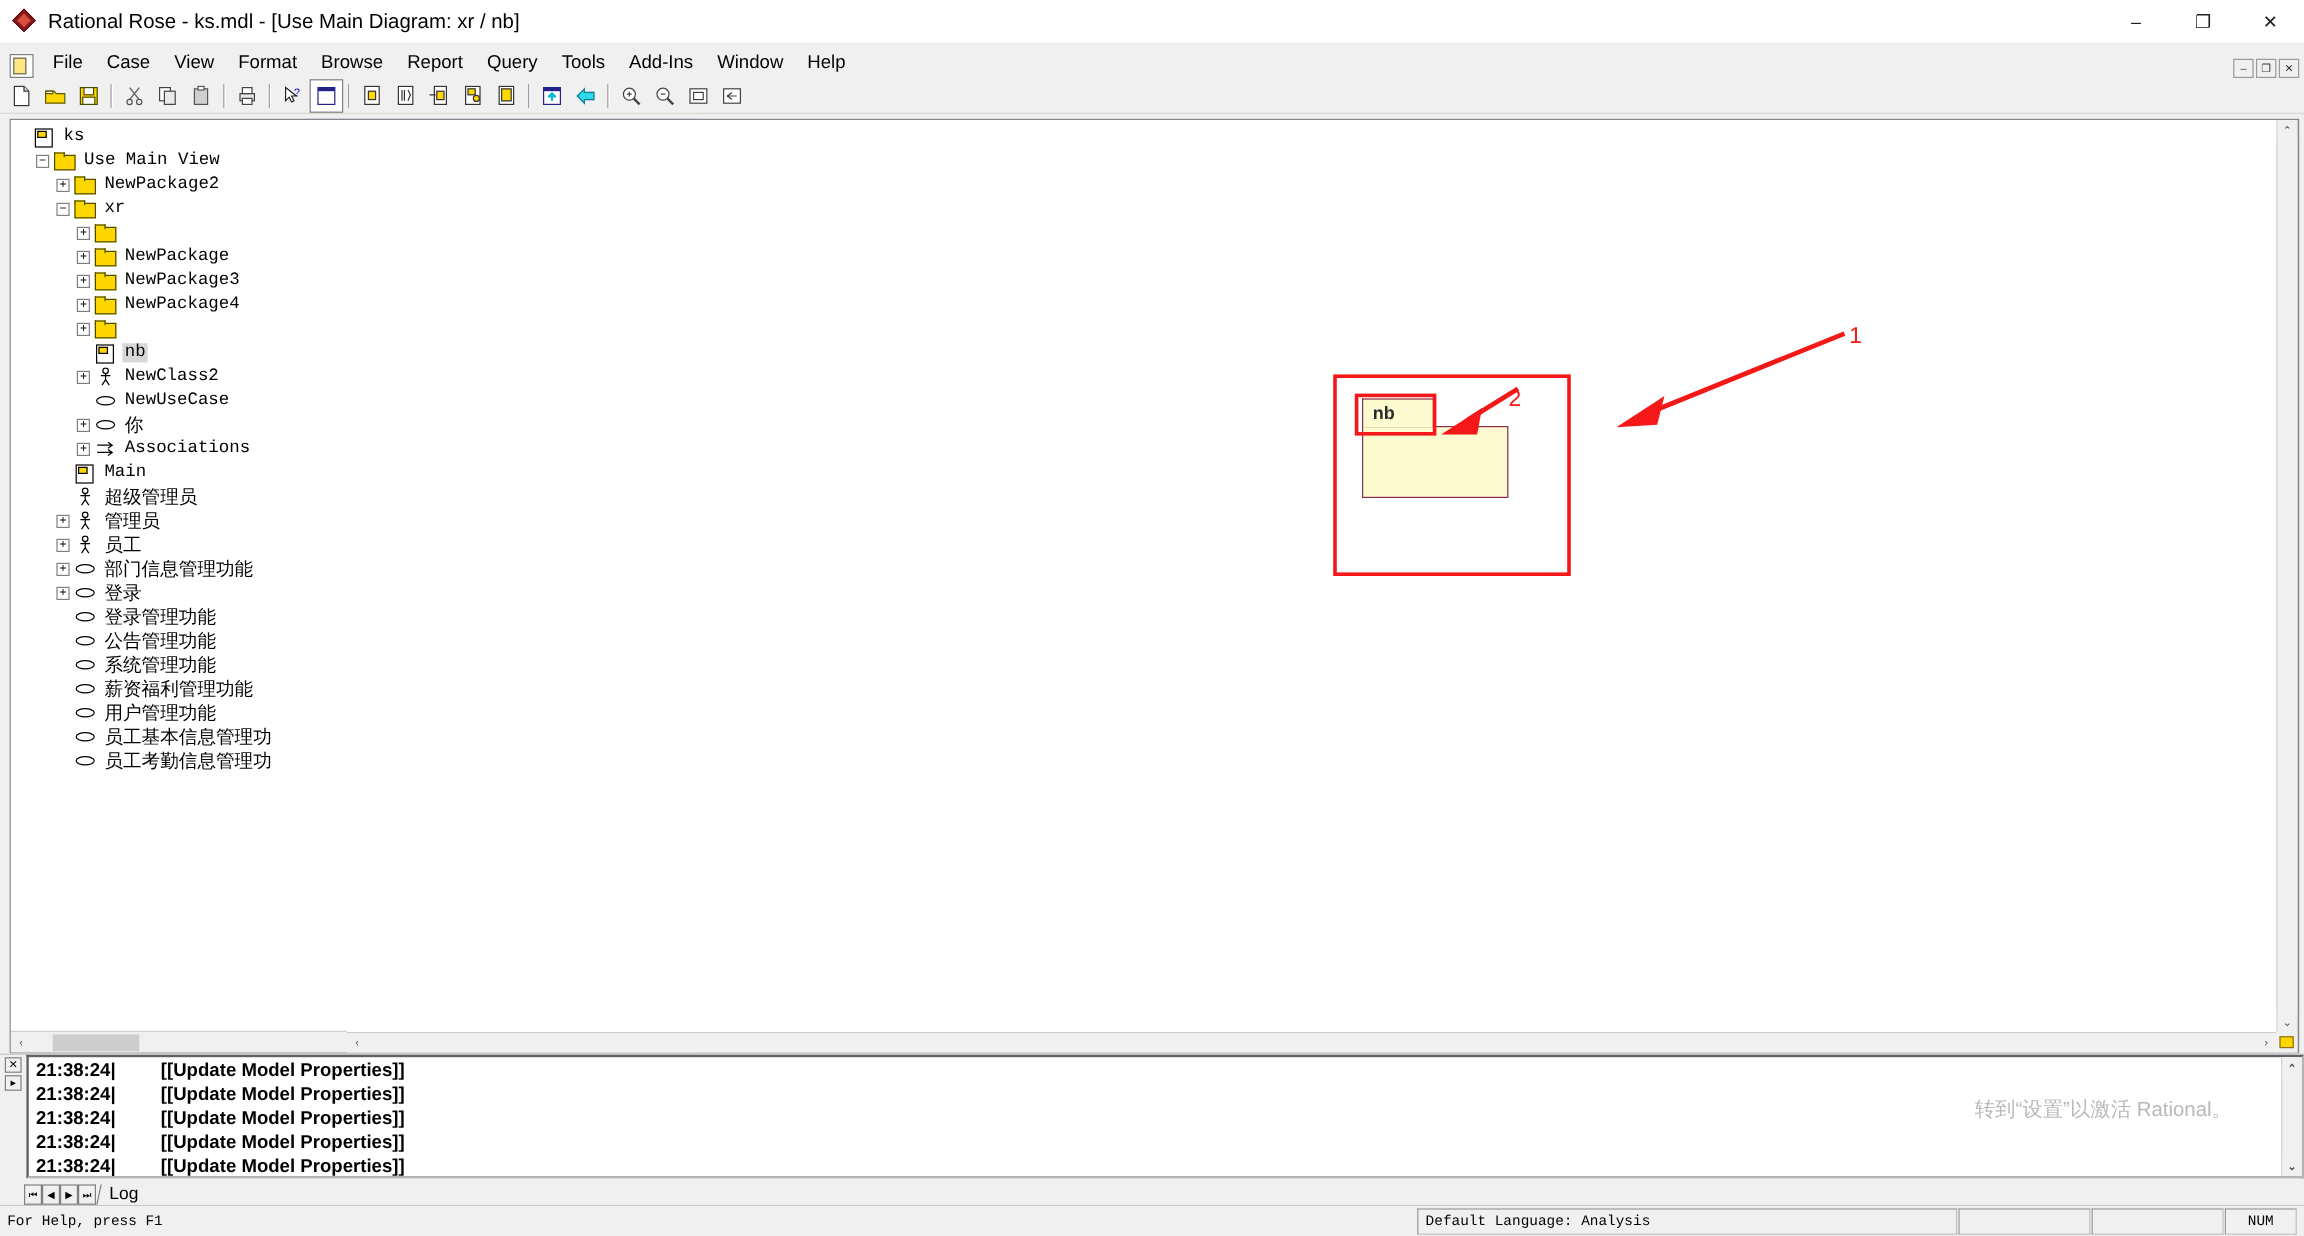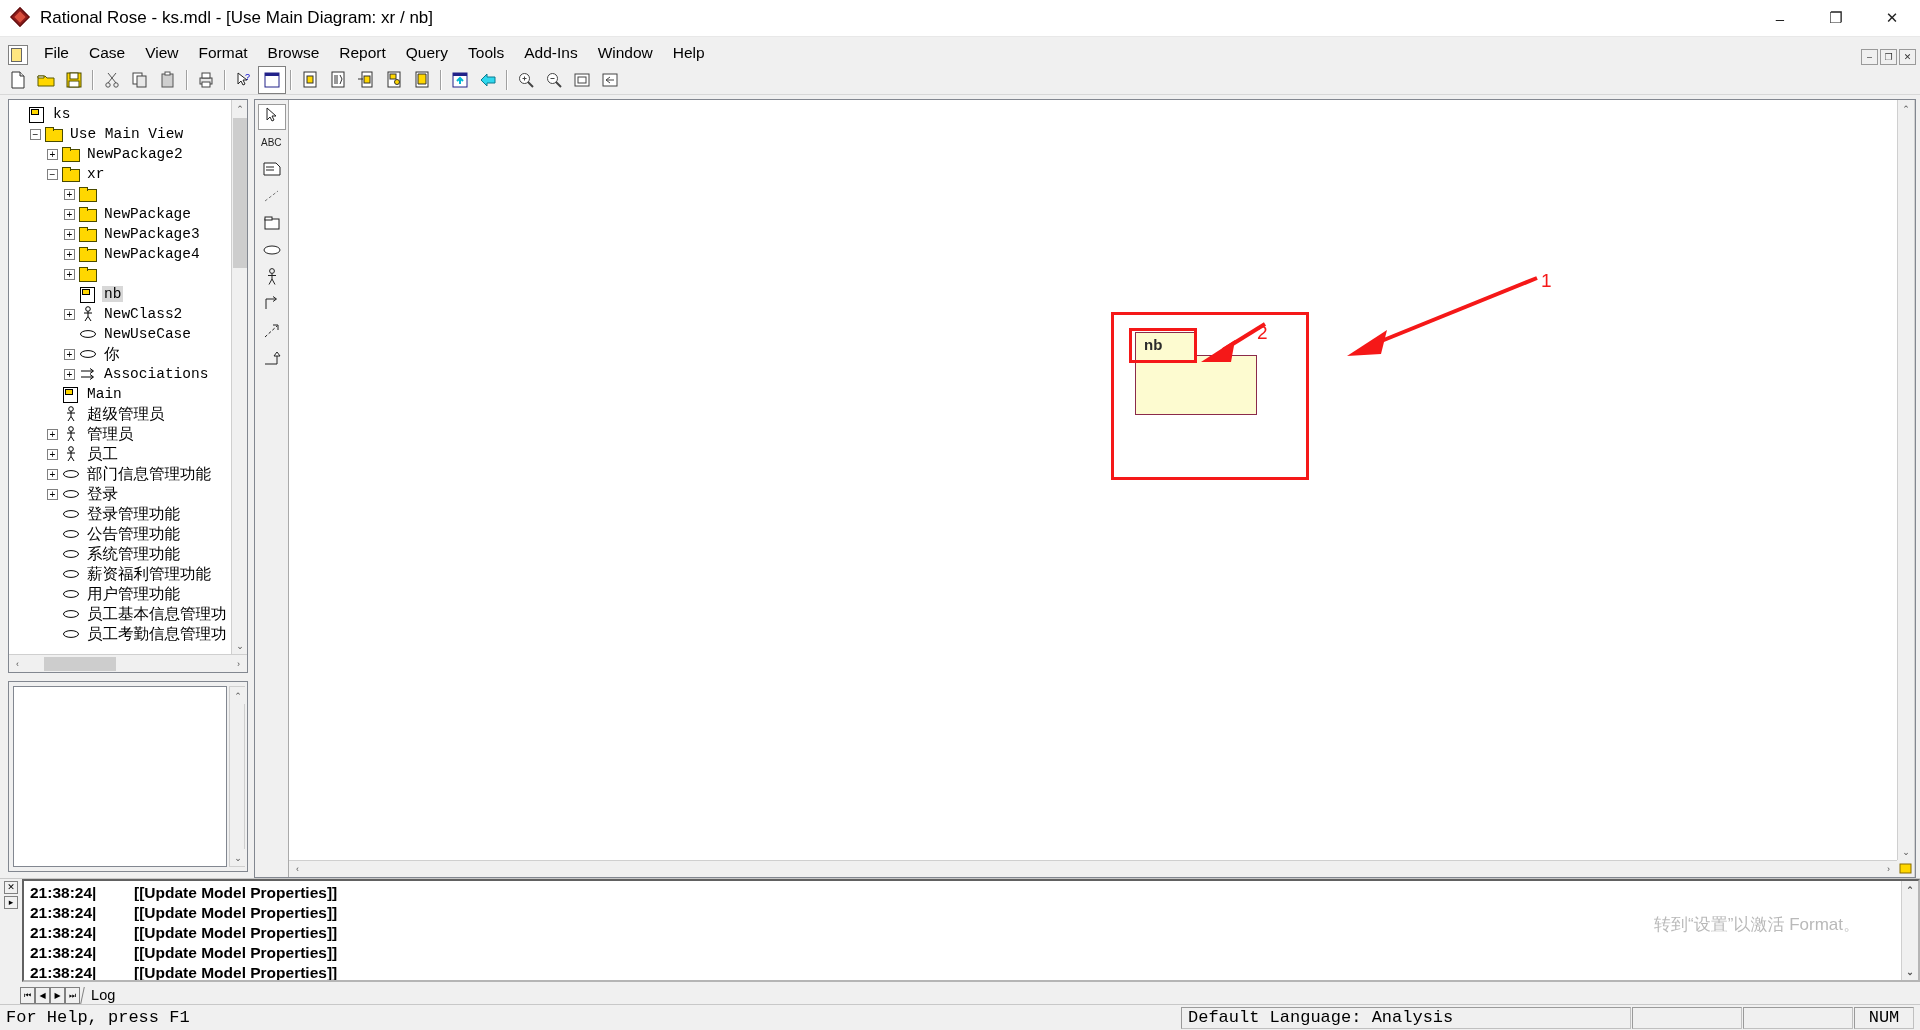--- a/index.html
+++ b/index.html
@@ -88,21 +88,21 @@
   .tb-btn {
     width: 26px; height: 26px; margin: 0 1px;
     display: flex; align-items: center; justify-content: center;
     position: relative;
   }
   .tb-btn.active { background: #ffffff; outline: 1px solid #808080; }
   .tb-sep { width: 2px; height: 20px; border-left: 1px solid #a0a0a0; border-right: 1px solid #fff; margin: 0 4px; }
 
   
   .workspace { flex: 1; display: flex; min-height: 0; background:#f0f0f0; }
-  .left-pane { width: 254px; min-width: 254px; display: flex; flex-direction: column; background: #f0f0f0; }
+  .left-pane { width: 254px; min-width: 254px; display: flex; flex-direction: row; background: #f0f0f0; }
 
   .tree-box {
     margin: 4px 6px 0 8px;
     flex: 0 0 574px;
     background: #ffffff;
     border: 1px solid #828790;
     position: relative;
     overflow: hidden;
     display: flex; flex-direction: column;
   }
@@ -281,21 +281,21 @@
     border-left: 1px solid #808080; background:#f0f0f0;
     transform: skewX(-12deg); margin-left: 2px;
   }
   .tab-log span { display:inline-block; transform: skewX(12deg); }
 
   
   .statusbar {
     height: 26px; min-height: 26px;
     background: #f0f0f0; border-top: 1px solid #c8c8c8;
     display: flex; align-items: center;
-    font-family: "Liberation Mono", monospace; font-size: 17px; color: #000;
+    font-family: "Liberation Mono", monospace; font-size: 12px; color: #000;
   }
   .sb-cell { border: 1px solid #c0c0c0; border-top-color: #9a9a9a; border-left-color:#9a9a9a; height: 22px; display: flex; align-items: center; padding: 0 6px; margin-right: 1px; }
   .sb-help { flex: 0 0 1140px; border: none; padding-left: 6px; }
   .sb-lang { flex: 0 0 450px; margin-left: 40px; }
   .sb-sm { flex: 0 0 110px; }
   .sb-num { flex: 0 0 60px; justify-content: center; }
 
   
   .watermark {
     position: absolute; right: 60px; bottom: 68px;
@@ -833,21 +833,21 @@
     <div class="log-tabs">
       <div class="nav-btn">⏮</div>
       <div class="nav-btn">◀</div>
       <div class="nav-btn">▶</div>
       <div class="nav-btn">⏭</div>
       <div class="tab-log">
         <span>Log</span>
       </div>
     </div>
     <div class="watermark">
-      <div class="wm2">转到“设置”以激活 Format。</div>
+      <div class="wm2">转到“设置”以激活 Rational。</div>
     </div>
   </div>
 
   <div class="statusbar">
     <div class="sb-cell sb-help">For Help, press F1</div>
     <div class="sb-cell sb-lang">Default Language: Analysis</div>
     <div class="sb-cell sb-sm"></div>
     <div class="sb-cell sb-sm"></div>
     <div class="sb-cell sb-num">NUM</div>
   </div>

